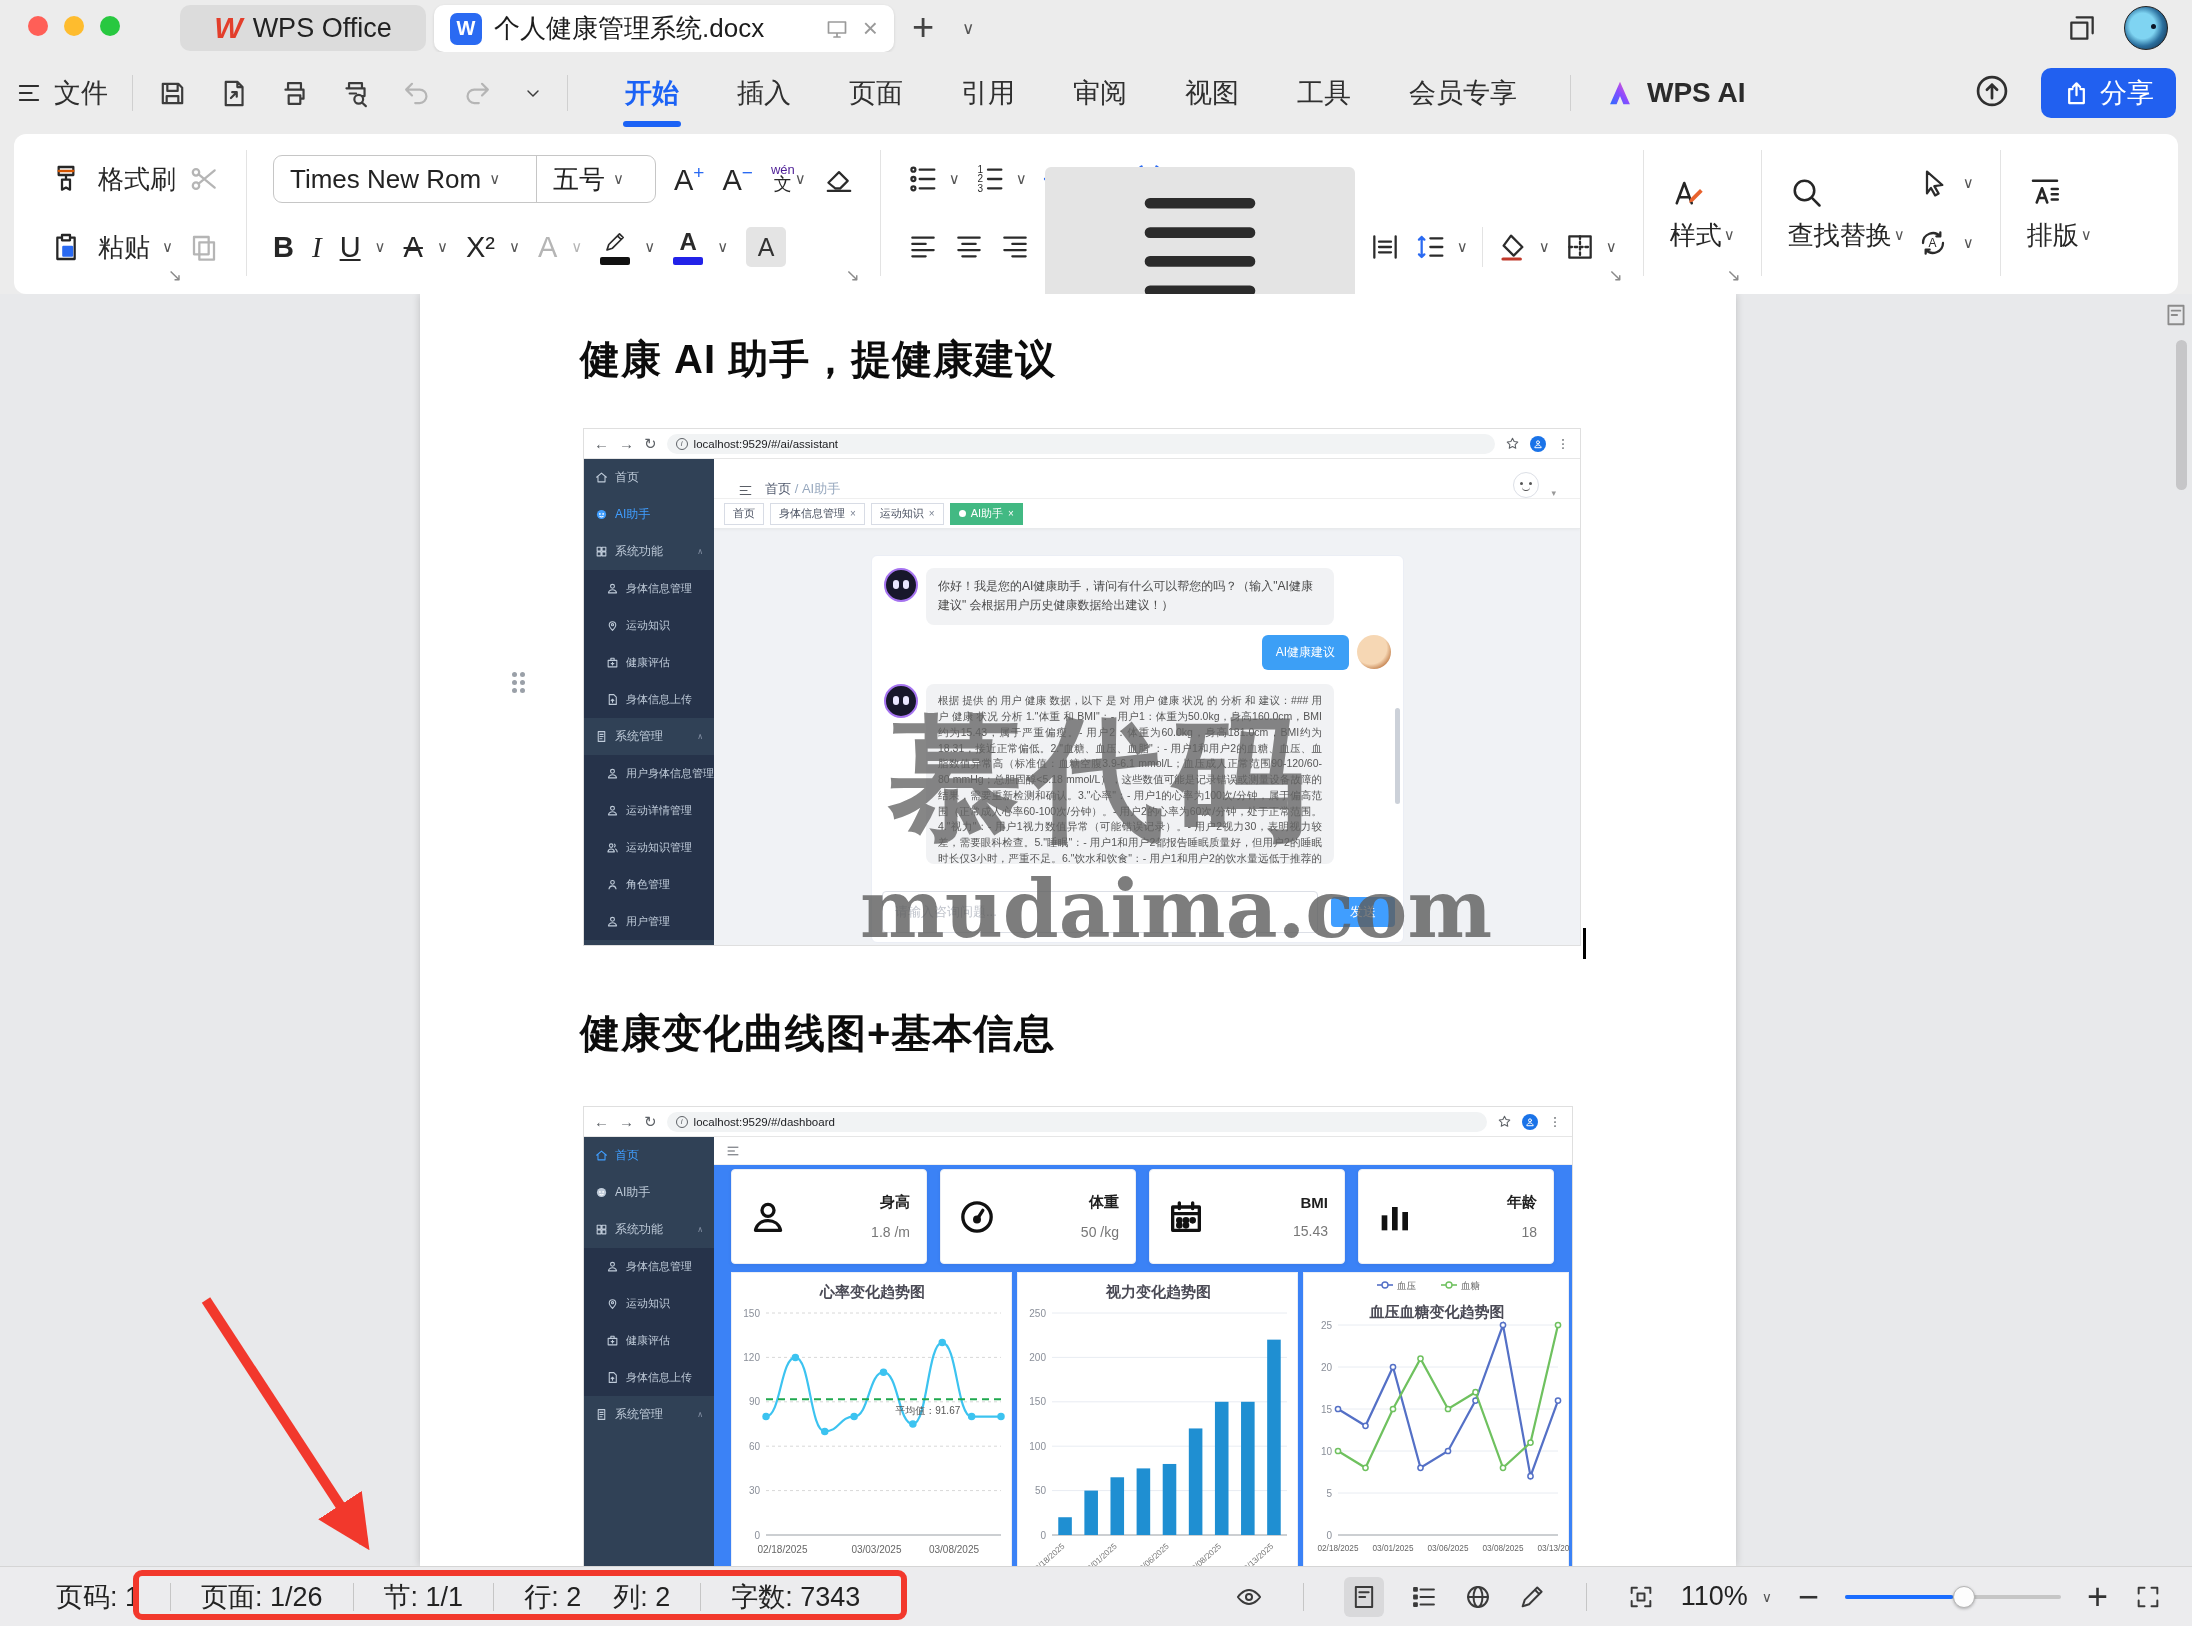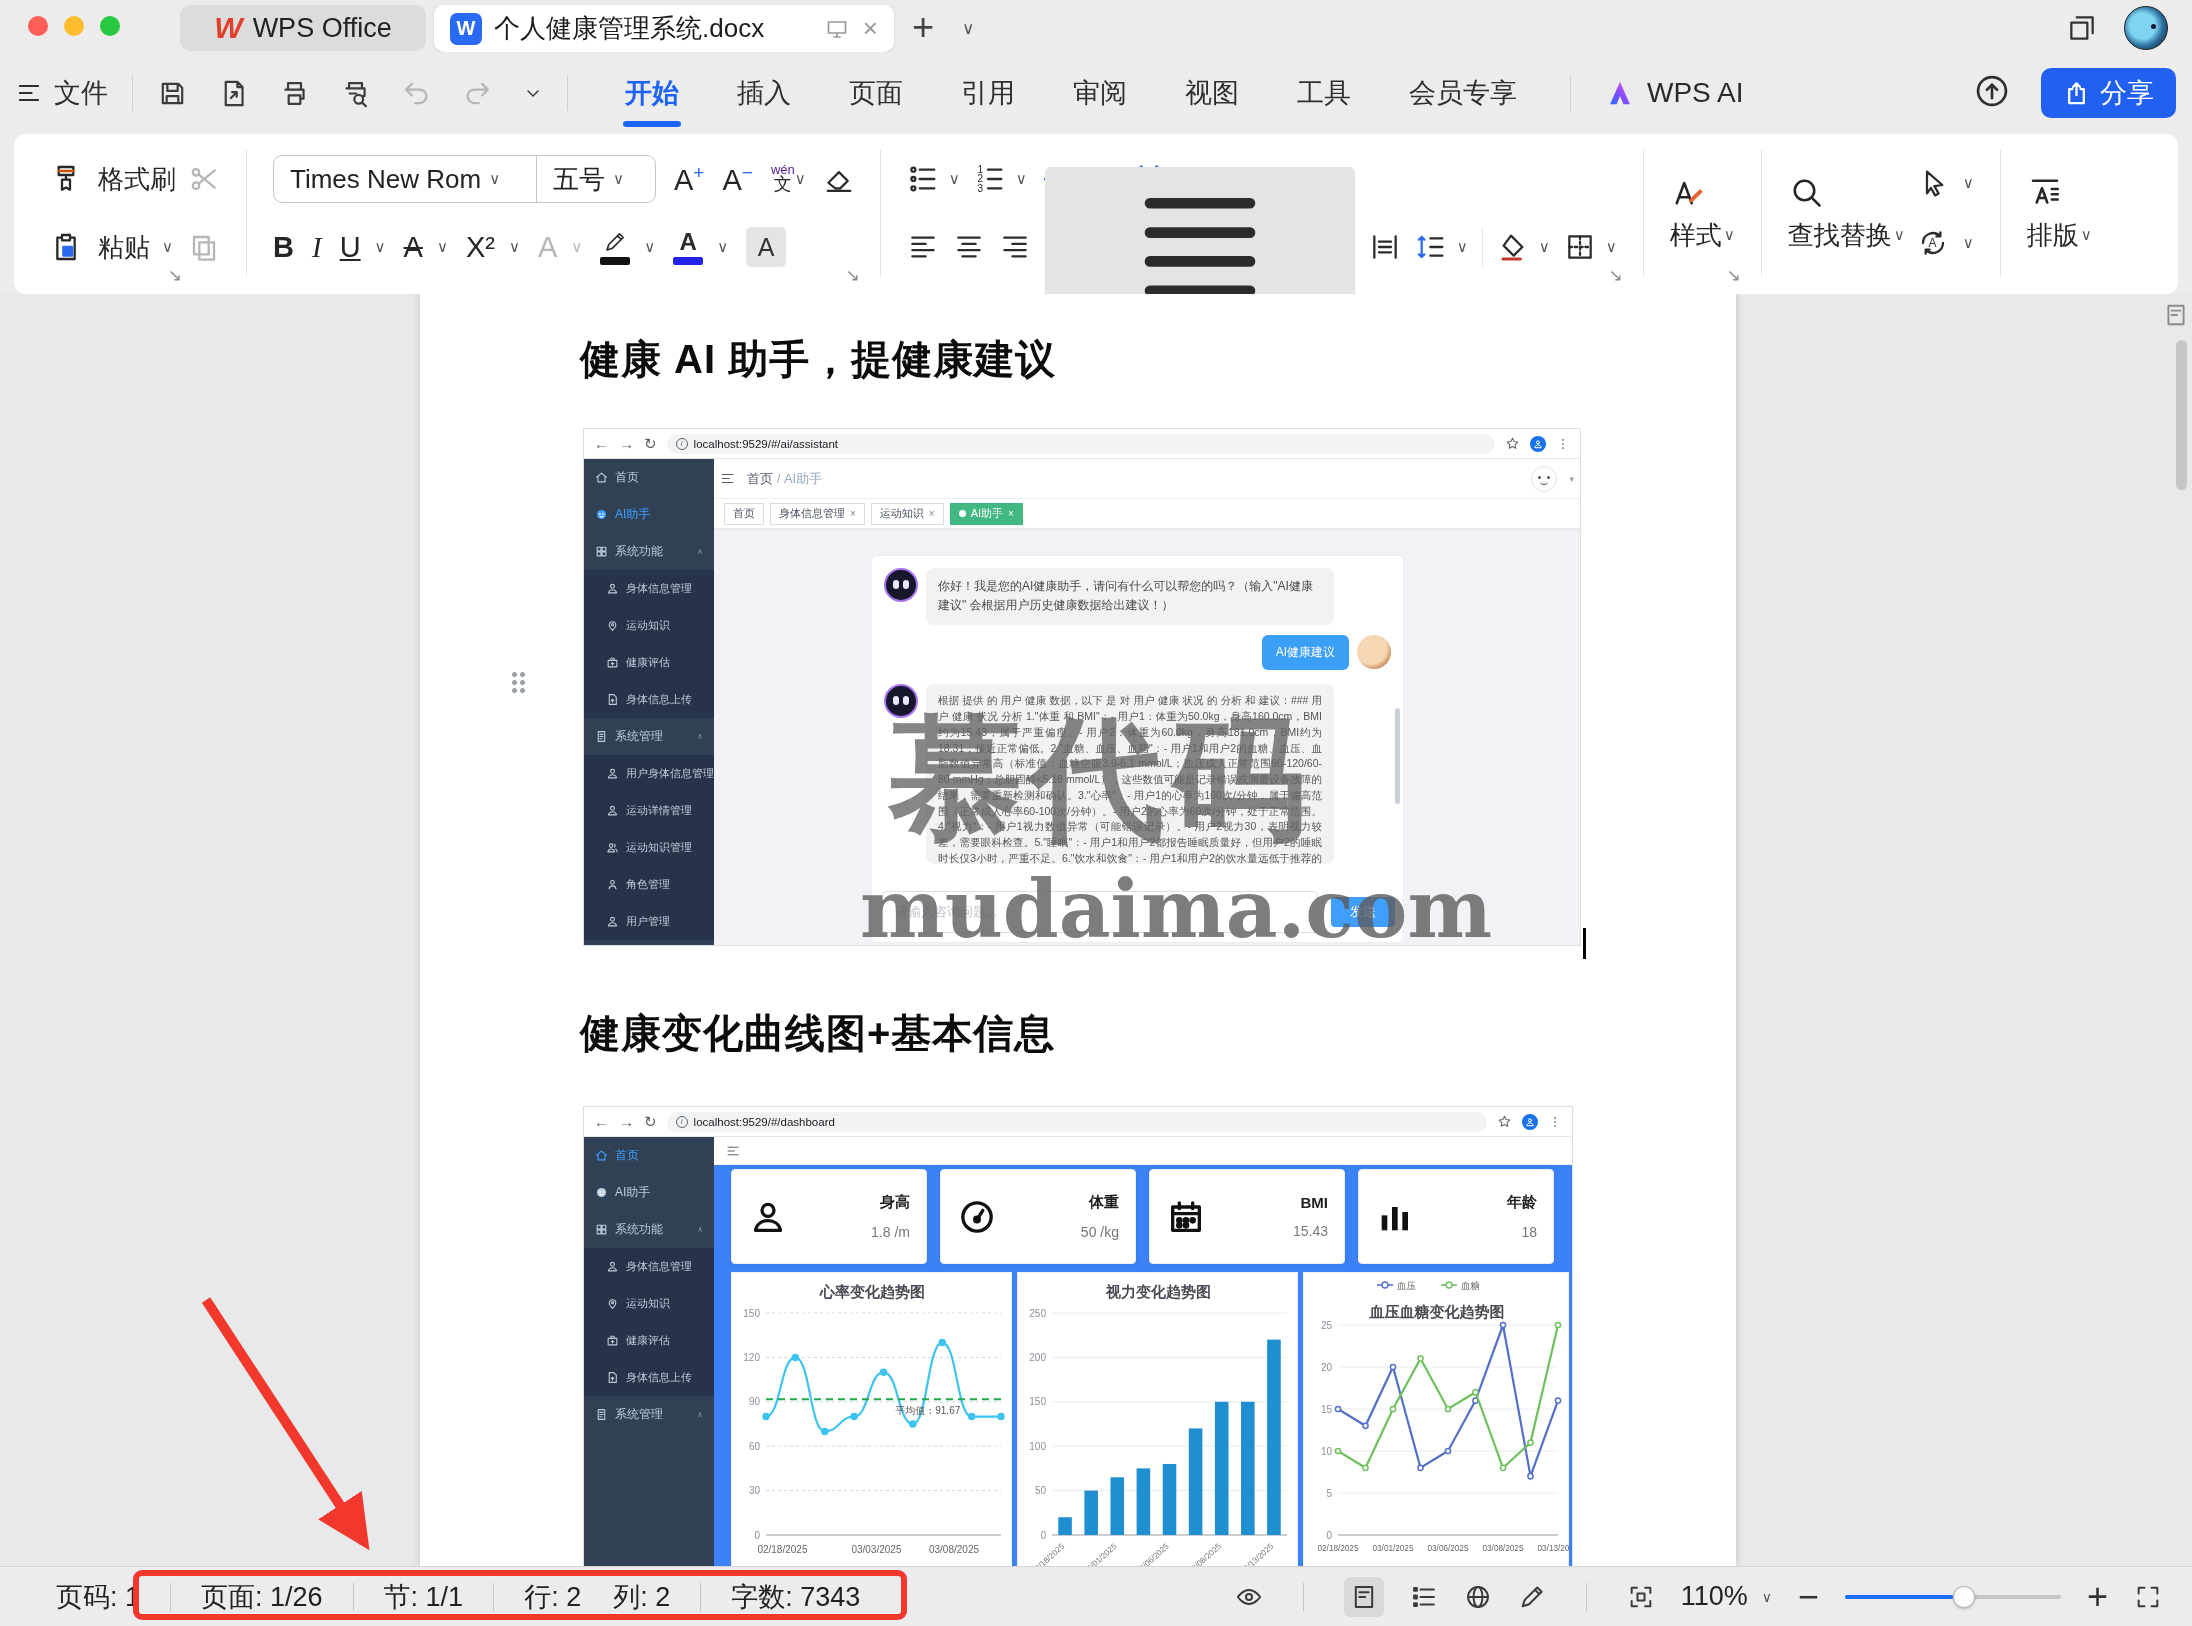--- a/index.html
+++ b/index.html
@@ -30,21 +30,21 @@
 .mfile{display:flex;align-items:center;gap:12px;font-size:27px;color:#2f2f2f}
 .mfile svg{width:26px;height:26px}
 .mdiv{width:1px;height:36px;background:#d0d0d0;margin:0 24px}
 .qicons{display:flex;align-items:center;gap:30px;color:#3c3c3c}
 .qicons svg{width:31px;height:31px}
 .dis{color:#b5b5b5 !important}
 #menu-tabs{display:flex;align-items:center;margin-left:4px}
 .mtab{position:relative;font-size:27px;color:#2f2f2f;padding:0 29px;height:82px;display:flex;align-items:center;cursor:default}
 .mtab.active{color:#1b62f5;font-weight:bold}
 .mtab.active::after{content:"";position:absolute;left:50%;transform:translateX(-50%);bottom:7px;width:58px;height:6px;border-radius:3px;background:#1b62f5}
-.wpsai{display:flex;align-items:center;gap:10px;font-size:28px;color:#2b2b2b;margin-left:8px;font-weight:normal}
+.wpsai{display:flex;align-items:center;gap:10px;font-size:28px;color:#2b2b2b;margin-left:8px;font-weight:bold}
 .wpsai svg{width:34px;height:34px}
 .spacer{flex:1}
 .upbtn{color:#2f2f2f}
 .upbtn svg{width:38px;height:38px}
 .sharebtn{margin-left:30px;height:50px;padding:0 22px;background:#2160f0;border-radius:10px;color:#fff;display:flex;align-items:center;gap:10px;font-size:27px}
 .sharebtn svg{width:27px;height:27px;stroke-width:2}
 
 .ribbon{position:absolute;left:14px;right:14px;top:134px;height:160px;background:#fff;border-radius:12px;display:flex;align-items:stretch;padding:8px 6px 10px 30px}
 .rgroup{position:relative;display:flex;flex-direction:column;justify-content:center;gap:10px;padding:0 6px}
 .rrow{display:flex;align-items:center;gap:18px;height:58px}
@@ -102,21 +102,21 @@
 .bav svg{width:10px;height:10px;stroke-width:2.4}
 .bdots{width:14px;height:14px;color:#5f6368}
 .appwrap{position:absolute;top:30px;left:0;right:0;bottom:0;display:flex}
 .snav{width:130px;background:#304156;overflow:hidden;flex:none}
 .it{height:37px;display:flex;align-items:center;gap:7px;padding:0 11px;font-size:12px;color:#bfcbd9;white-space:nowrap}
 .it .si{width:13px;height:13px;flex:none;stroke-width:2}
 .it.child{padding-left:22px;background:#26334a;font-size:11px}
 .it.active{color:#409eff}
 .schev{margin-left:auto;font-size:8px;color:#8591a5}
 .smain{flex:1;display:flex;flex-direction:column;background:#f0f2f5;min-width:0}
-.shead{height:40px;background:#fff;display:flex;align-items:center;padding:0 6px;gap:12px;font-size:13px;border-bottom:1px solid #f0f0f0}
+.shead{height:40px;background:#fff;display:flex;align-items:flex-end;padding:0 24px;gap:12px;font-size:13px;border-bottom:1px solid #f0f0f0}
 .shead svg{width:15px;height:15px;color:#5a5e66}
 .bc-root{color:#515a6e}.bc-sep{color:#97a8be}.bc-cur{color:#97a8be}
 .hav{margin-left:auto;width:26px;height:26px;border-radius:50%;border:1px solid #dcdfe6;background:#fff;position:relative}
 .hav::before{content:"";position:absolute;left:6px;top:9px;width:3px;height:3px;border-radius:50%;background:#555}
 .hav::after{content:"";position:absolute;right:6px;top:9px;width:3px;height:3px;border-radius:50%;background:#555}
 .hav i{position:absolute;left:8px;bottom:6px;width:8px;height:4px;border-bottom:1.5px solid #555;border-radius:0 0 6px 6px}
 .havchev{font-size:9px;color:#999}
 .stags{height:30px;background:#fff;border-bottom:1px solid #e8eaec;display:flex;align-items:center;padding:0 10px;gap:6px;box-shadow:0 1px 3px rgba(0,0,0,.04)}
 .tag{height:22px;border:1px solid #d8dce5;background:#fff;color:#495060;font-size:11px;display:flex;align-items:center;padding:0 8px;gap:5px}
 .tag .tx{font-size:10px;color:#7a8292}

